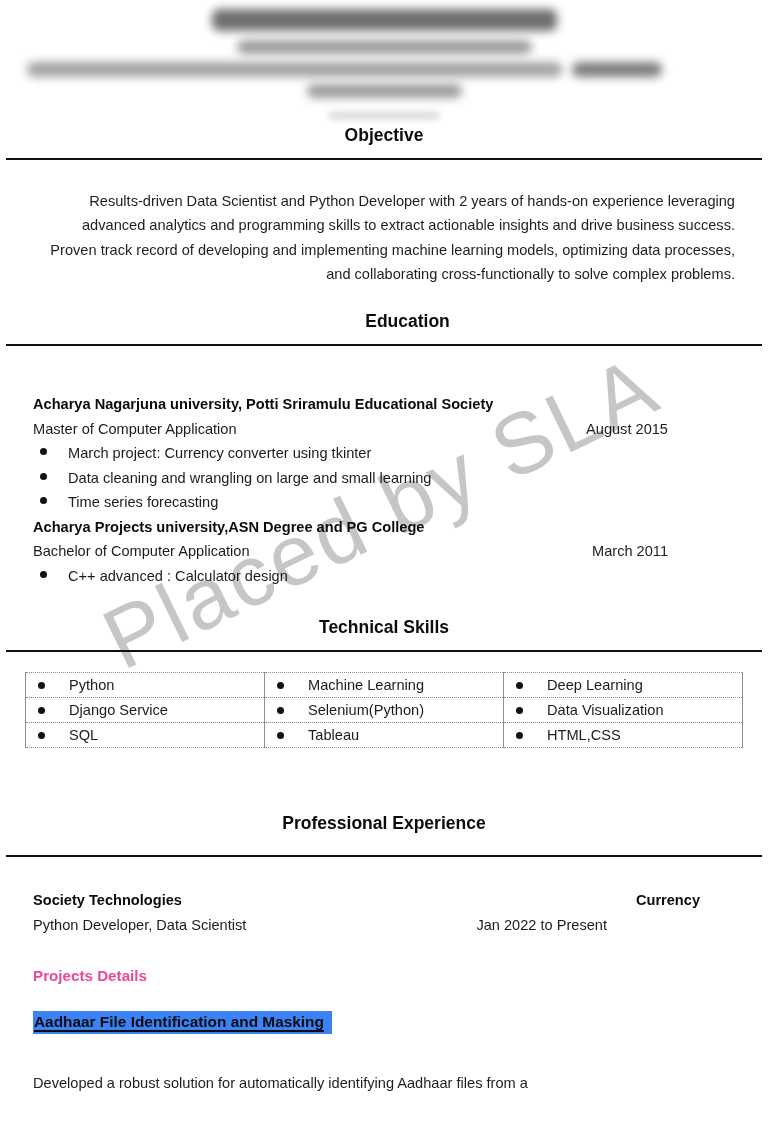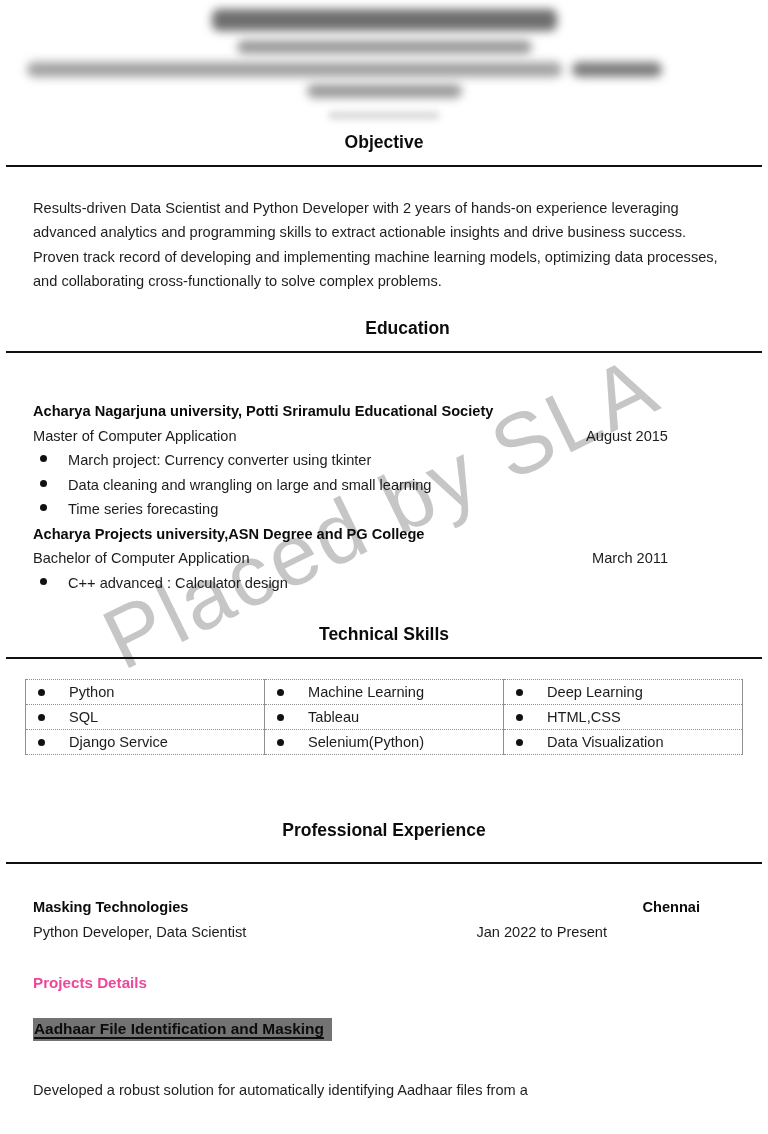--- a/index.html
+++ b/index.html
@@ -52,20 +52,21 @@
     border-top:2.5px solid #101010;
     margin:12px 6px 0 6px;
   }
 
   
   .body-text {
     margin:29px 33px 0 33px;
     font-size:14.6px;
     line-height:24.3px;
     color:#1e1e1e;
+    text-align:right;
   }
 
   
   .edu { margin:46px 33px 0 33px; font-size:14.6px; line-height:24.5px; }
   .edu .school { font-weight:bold; color:#0c0c0c; }
   .row-split { display:flex; justify-content:space-between; }
   .date-pad-edu { padding-right:67px; white-space:nowrap; }
   .bullet-row { display:flex; align-items:baseline; padding-left:7px; }
   .bullet-row .dot {
     width:7px; height:7px; border-radius:50%;
@@ -103,21 +104,21 @@
   .loc-pad   { padding-right:35px;  white-space:nowrap; }
   .period-pad{ padding-right:128px; white-space:nowrap; }
 
   .projects-label {
     margin:30px 33px 0 33px;
     font-weight:bold; font-size:15.2px; color:#ec4899;
   }
   .project-title-wrap { margin:27px 33px 0 33px; }
   .project-title {
     display:inline-block;
-    background:#737373;
+    background:#3b82f6;
     font-weight:bold; font-size:15.4px; color:#0c0c0c;
     text-decoration:underline;
     text-decoration-thickness:2px;
     text-underline-offset:3px;
     padding:2px 8px 3px 1px;
   }
   .project-desc {
     margin:37px 33px 0 33px;
     font-size:14.6px; line-height:24px; color:#1e1e1e;
   }
@@ -135,21 +136,21 @@
       <div class="blur-bar blur-name"></div>
       <div class="blur-bar blur-line2"></div>
       <div class="blur-row3">
         <div class="blur-bar blur-line3a"></div>
         <div class="blur-bar blur-line3b"></div>
       </div>
       <div class="blur-bar blur-line4"></div>
       <div class="blur-mini"></div>
     </div>
 
-    <div class="sec-title" style="margin-top:12px;">Objective</div>
+    <div class="sec-title" style="margin-top:5px;">Objective</div>
     <hr class="rule">
     <p class="body-text">Results-driven Data Scientist and Python Developer with 2 years of hands-on experience leveraging advanced analytics and programming skills to extract actionable insights and drive business success. Proven track record of developing and implementing machine learning models, optimizing data processes, and collaborating cross-functionally to solve complex problems.</p>
 
     <div class="sec-title" style="margin-top:25px;padding-left:47px;">Education</div>
     <hr class="rule">
 
     <div class="edu">
       <div class="school">Acharya Nagarjuna university, Potti Sriramulu Educational Society</div>
       <div class="row-split">
         <span>Master of Computer Application</span>
@@ -201,66 +202,66 @@
               <span class="cell-inner">
                 <span class="dot"></span>
                 <span class="btxt">Deep Learning</span>
               </span>
             </td>
         </tr>
         <tr>
           <td>
               <span class="cell-inner">
                 <span class="dot"></span>
-                <span class="btxt">SQL</span>
-              </span>
-            </td>
-          <td>
-              <span class="cell-inner">
-                <span class="dot"></span>
-                <span class="btxt">Tableau</span>
-              </span>
-            </td>
-          <td>
-              <span class="cell-inner">
-                <span class="dot"></span>
-                <span class="btxt">HTML,CSS</span>
+                <span class="btxt">Django Service</span>
+              </span>
+            </td>
+          <td>
+              <span class="cell-inner">
+                <span class="dot"></span>
+                <span class="btxt">Selenium(Python)</span>
+              </span>
+            </td>
+          <td>
+              <span class="cell-inner">
+                <span class="dot"></span>
+                <span class="btxt">Data Visualization</span>
               </span>
             </td>
         </tr>
         <tr>
           <td>
               <span class="cell-inner">
                 <span class="dot"></span>
-                <span class="btxt">Django Service</span>
-              </span>
-            </td>
-          <td>
-              <span class="cell-inner">
-                <span class="dot"></span>
-                <span class="btxt">Selenium(Python)</span>
-              </span>
-            </td>
-          <td>
-              <span class="cell-inner">
-                <span class="dot"></span>
-                <span class="btxt">Data Visualization</span>
+                <span class="btxt">SQL</span>
+              </span>
+            </td>
+          <td>
+              <span class="cell-inner">
+                <span class="dot"></span>
+                <span class="btxt">Tableau</span>
+              </span>
+            </td>
+          <td>
+              <span class="cell-inner">
+                <span class="dot"></span>
+                <span class="btxt">HTML,CSS</span>
               </span>
             </td>
         </tr>
       </tbody>
     </table>
 
     <div class="sec-title" style="margin-top:65px;">Professional Experience</div>
     <hr class="rule" style="margin-top:21px;">
 
     <div class="exp">
       <div class="row-split">
-        <span class="bold">Masking Technologies</span>
-        <span class="bold loc-pad">Chennai</span>
+        <span class="bold">Society Technologies</span>
+        <span class="bold loc-pad">Currency</span>
       </div>
       <div class="row-split">
         <span>Python Developer, Data Scientist</span>
         <span class="period-pad">Jan 2022 to Present</span>
       </div>
     </div>
 
     <div class="projects-label">Projects Details</div>
 
     <div class="project-title-wrap">

